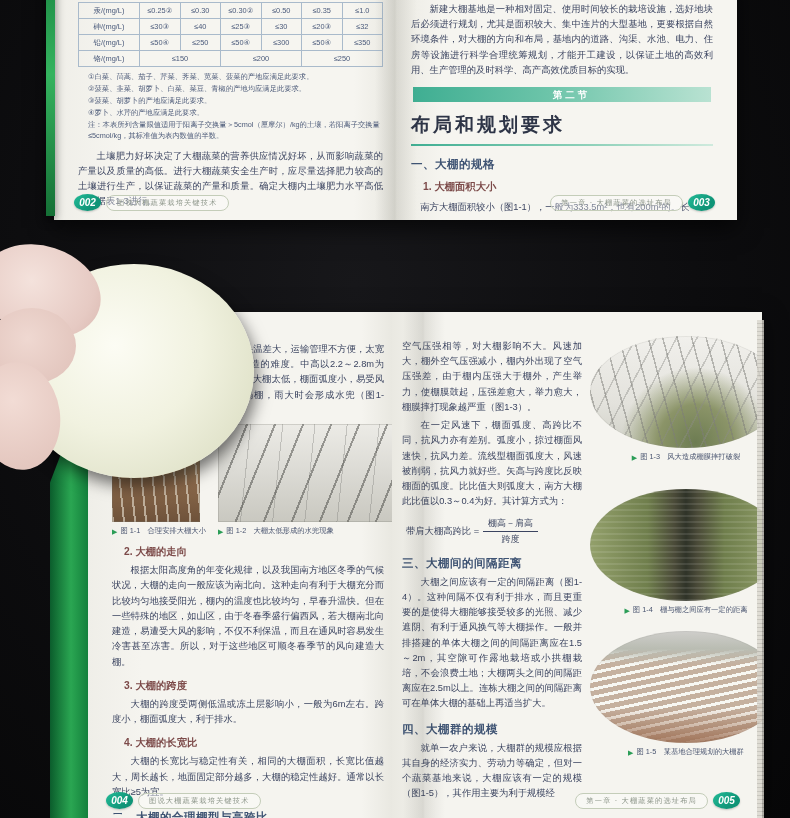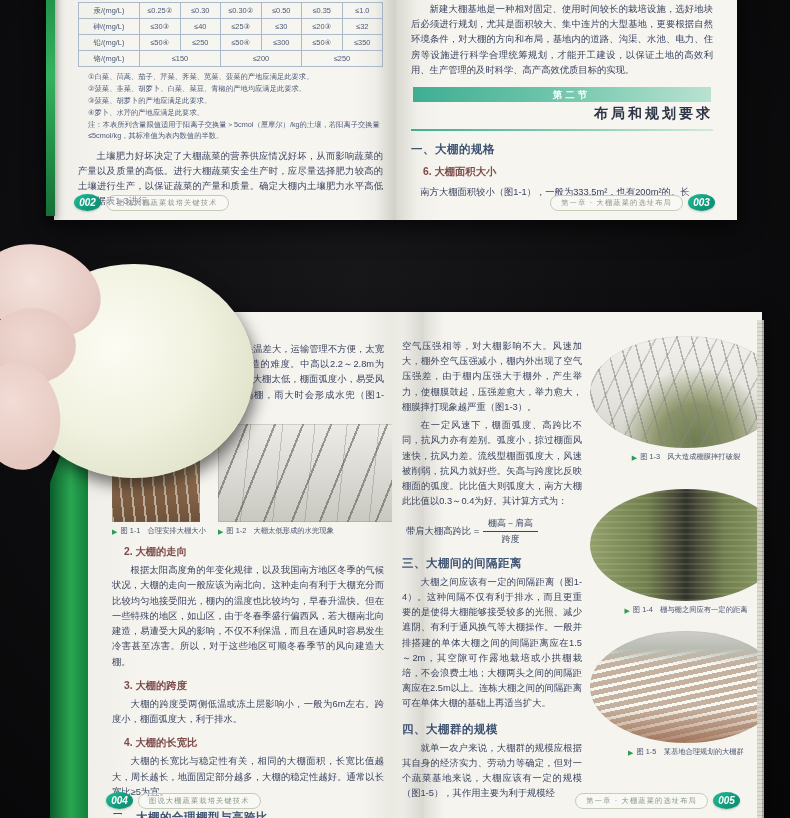--- a/index.html
+++ b/index.html
@@ -38,21 +38,21 @@
   .footer.fl{left:20px;}
   .footer.fr{right:22px;}
   .pgnum{width:27px;height:17px;border-radius:50%;display:flex;align-items:center;justify-content:center;
     background:linear-gradient(135deg,#23bb97 0%,#0f9477 70%);color:#fff;font-size:10px;font-weight:bold;font-style:italic;
     box-shadow:0 1px 2px rgba(0,0,0,.2);}
   .pgcap{border:1px solid #c4cdb9;border-radius:10px;padding:2px 10px;font-size:7.2px;color:#8b9488;letter-spacing:1.2px;white-space:nowrap;background:rgba(255,255,255,.35);}
 
   
   .sec-bar{margin:9px 2px 0 2px;height:15px;line-height:15px;text-align:center;color:#fff;font-size:9.5px;font-weight:bold;letter-spacing:3px;
     background:linear-gradient(90deg,#3fae92 0%,#6cc4a9 45%,#b9e2d2 100%);padding-left:19px;}
-  .sec-title{margin-top:3px;text-align:right;font-size:14px;font-weight:bold;color:#2e3547;letter-spacing:3px;}
+  .sec-title{margin-top:10px;text-align:left;font-size:19px;font-weight:bold;color:#2e3547;letter-spacing:3px;}
   .sec-line{height:2px;margin-top:6px;background:linear-gradient(90deg,#3fae92 0%,#8fd1ba 60%,#cfeadd 100%);}
   .t-right .h-major{margin-top:11px;}
   .t-right .h-minor{margin-top:8px;}
   .t-right .one-line{margin-top:6px;text-indent:1em;}
 
   
   .figs{display:flex;gap:12px;margin-top:6px;align-items:flex-end;}
   .figbox{display:flex;flex-direction:column;}
   .fig-img{box-shadow:0 0 0 1px rgba(120,120,110,.25) inset;}
   .img11{width:88px;height:92px;background-image:
@@ -170,21 +170,21 @@
         <div class="pgnum">002</div>
         <div class="pgcap">图说大棚蔬菜栽培关键技术</div>
       </div>
     </div>
     <div class="page t-right">
       <div class="body-text indent">新建大棚基地是一种相对固定、使用时间较长的栽培设施，选好地块后必须进行规划，尤其是面积较大、集中连片的大型基地，更要根据自然环境条件，对大棚的方向和布局，基地内的道路、沟渠、水池、电力、住房等设施进行科学合理统筹规划，才能开工建设，以保证土地的高效利用、生产管理的及时科学、高产高效优质目标的实现。</div>
       <div class="sec-bar">第二节</div>
       <div class="sec-title">布局和规划要求</div>
       <div class="sec-line"></div>
       <div class="h-major">一、大棚的规格</div>
-      <div class="h-minor">6. 大棚面积大小</div>
+      <div class="h-minor">1. 大棚面积大小</div>
       <div class="body-text one-line">南方大棚面积较小（图1-1），一般为333.5m²，也有200m²的。长</div>
       <div class="footer fr">
         <div class="pgcap">第一章 · 大棚蔬菜的选址布局</div>
         <div class="pgnum">003</div>
       </div>
     </div>
   </div>
 
   <div class="spread bottom-spread">
     <div class="page b-left">

